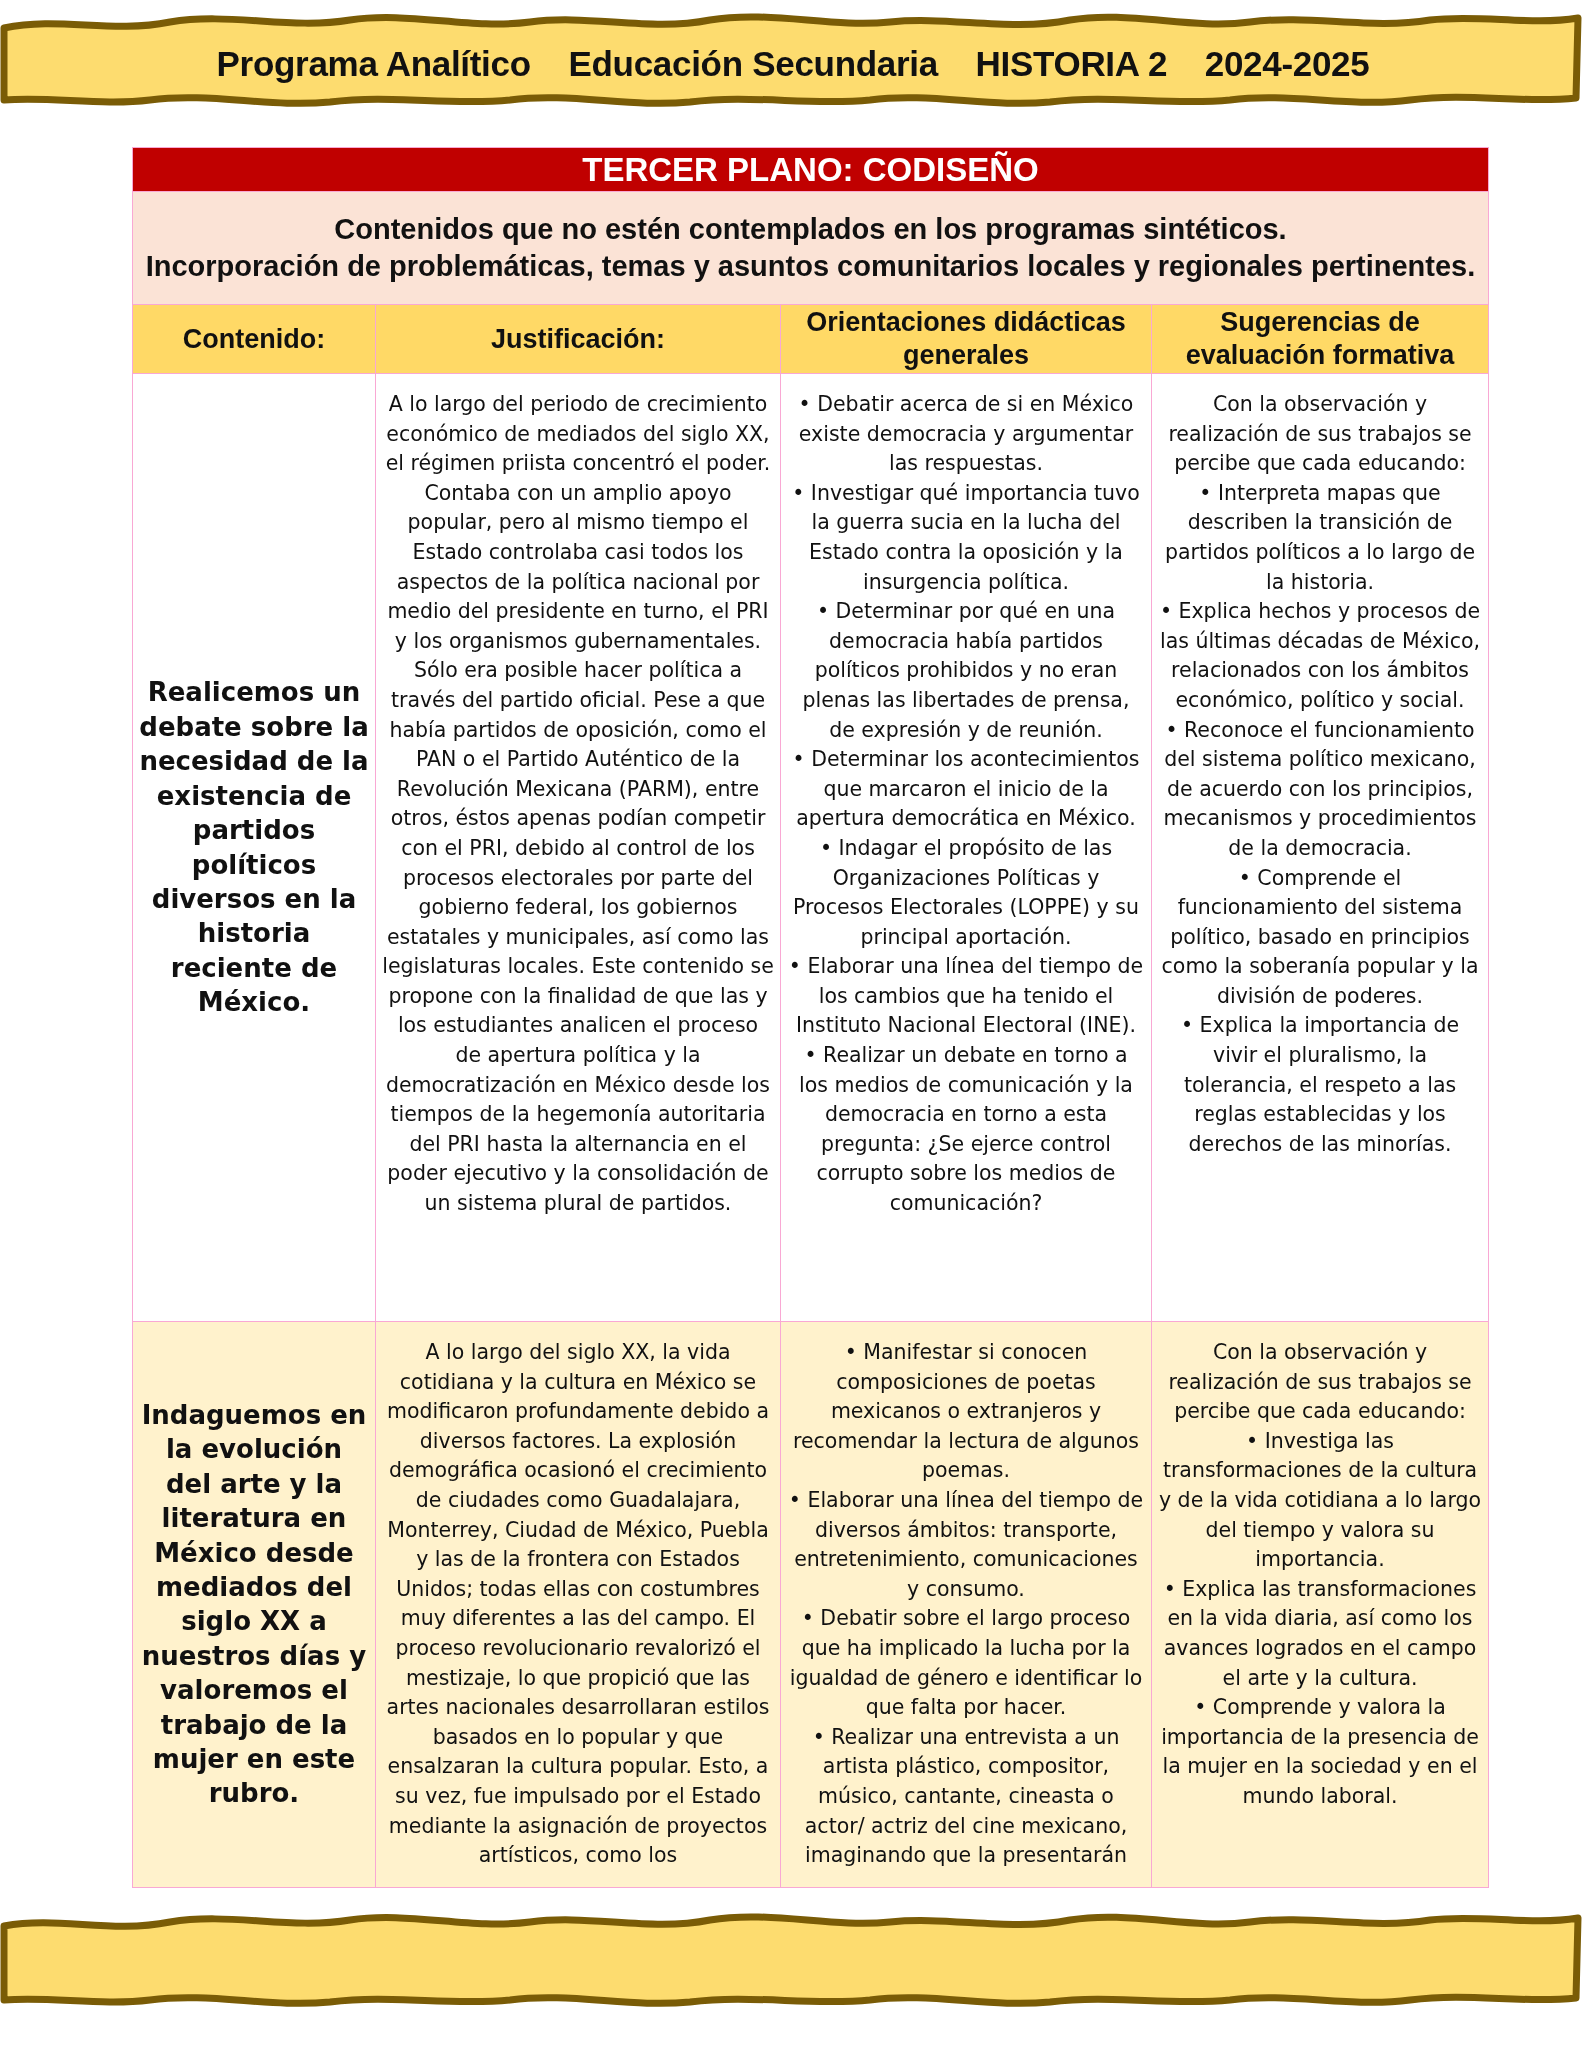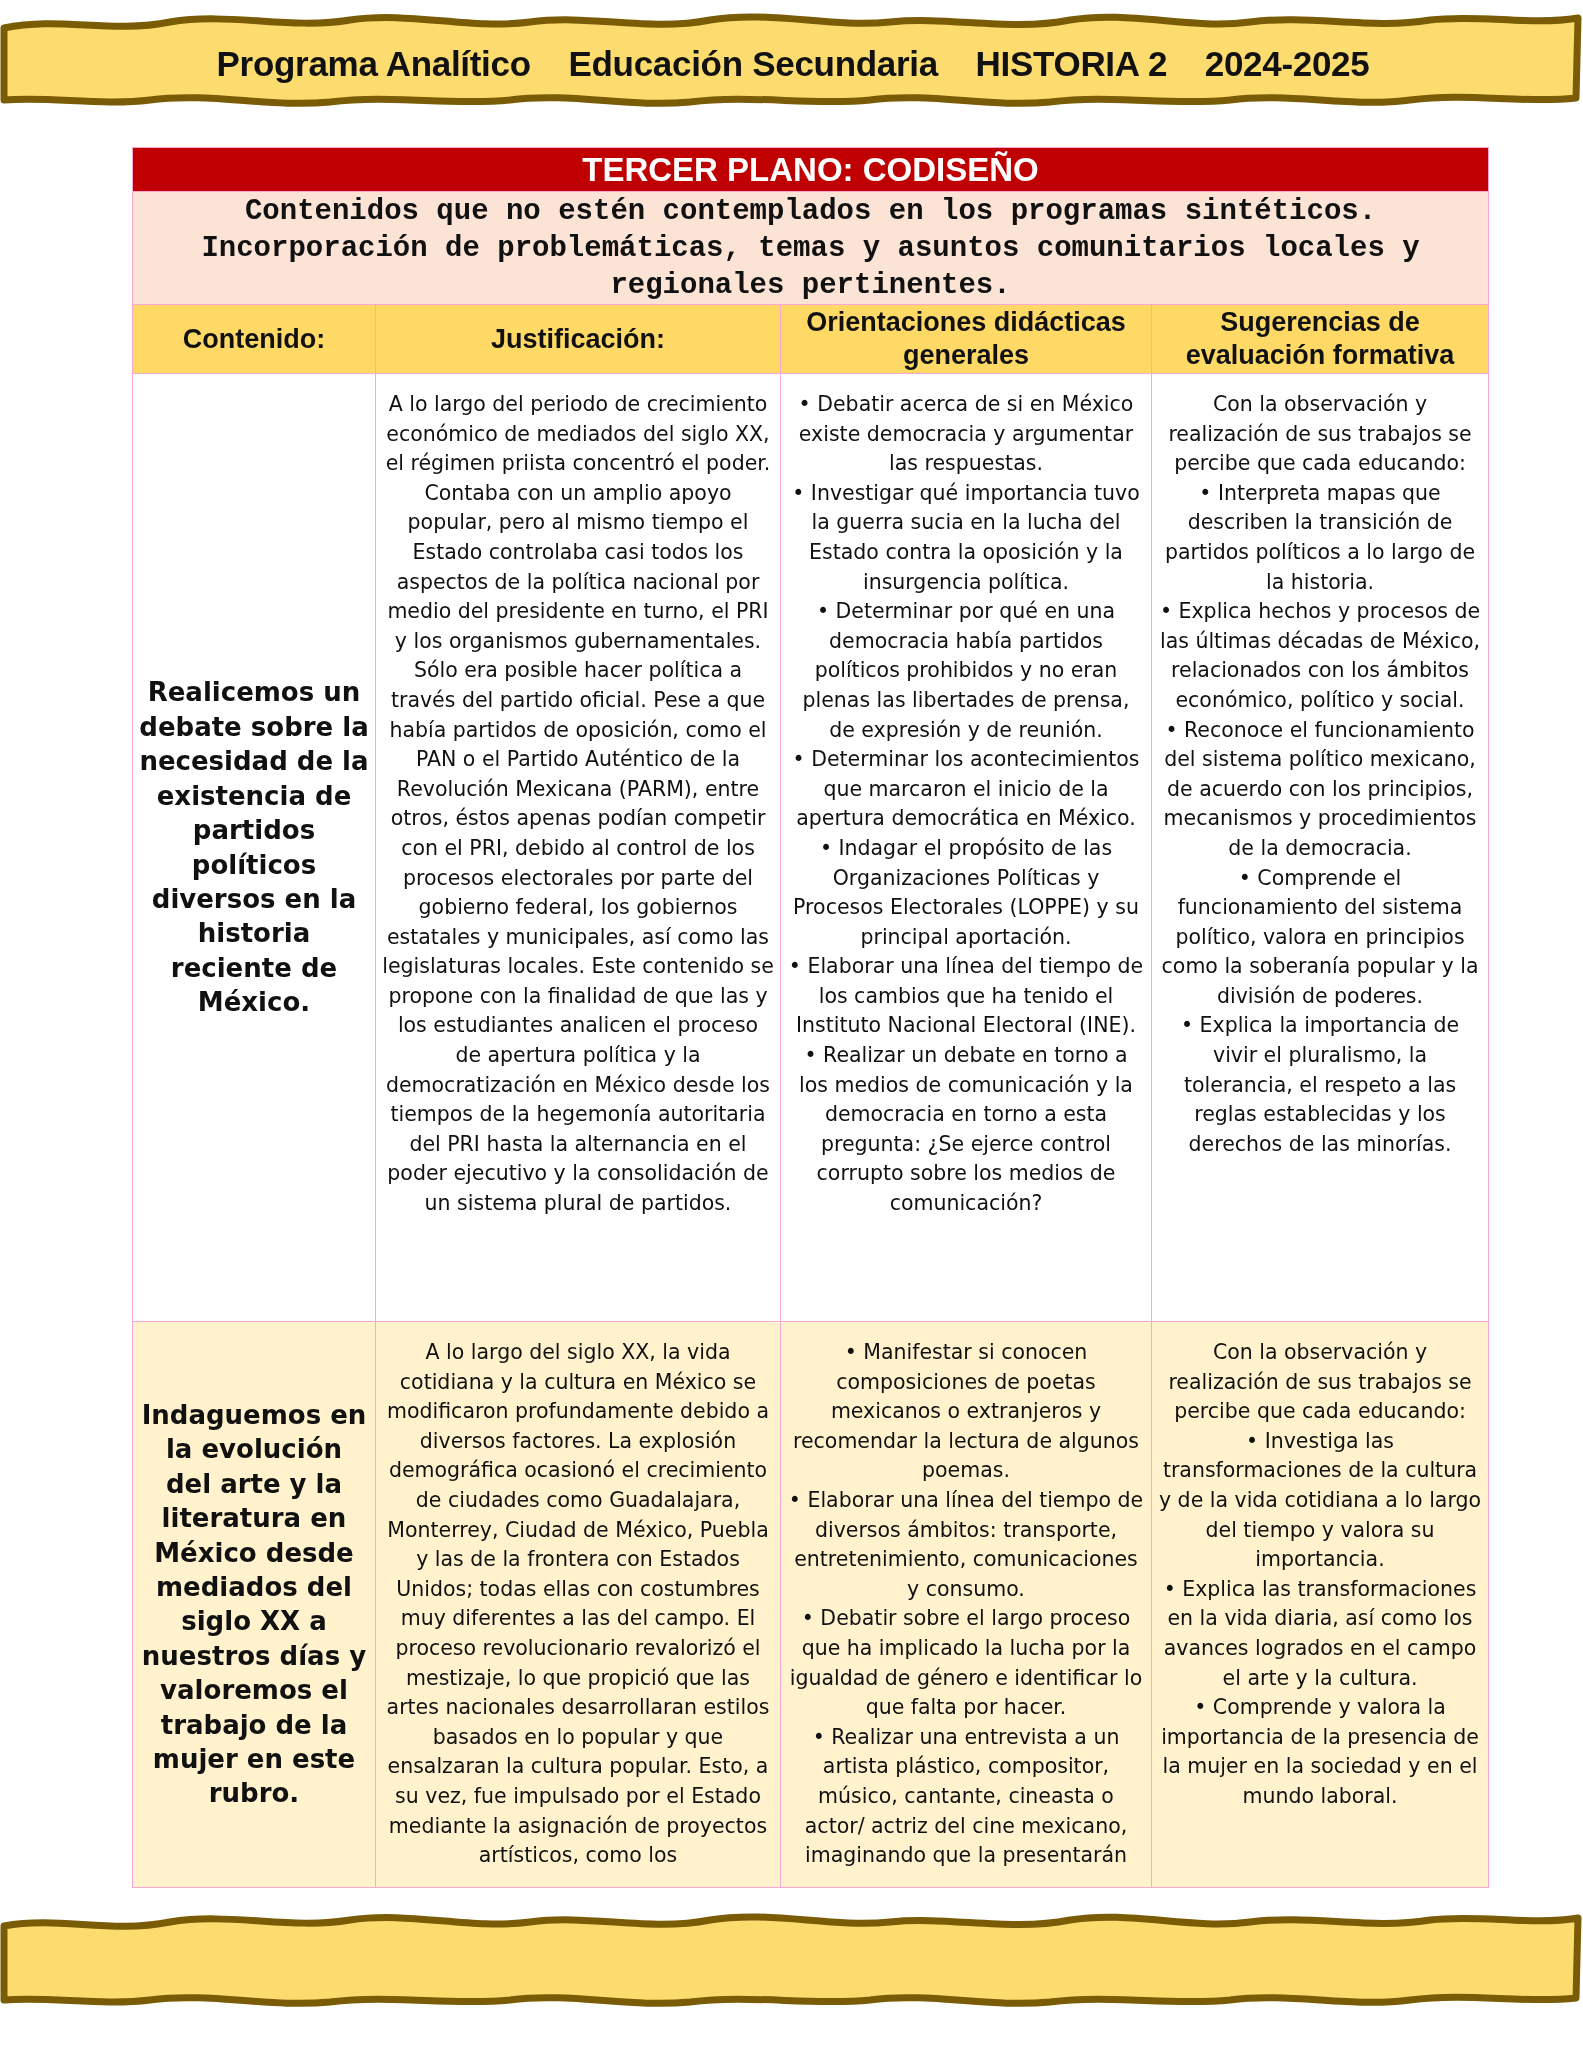--- a/index.html
+++ b/index.html
@@ -24,21 +24,21 @@
     border-collapse: collapse; table-layout: fixed;
   }
   table.main td, table.main th { border: 1px solid #f9a8d4; padding: 0; }
   .title-row td {
     background: #c00000; color: #fff; text-align: center;
     font-family: "Liberation Sans", sans-serif; font-weight: bold;
     font-size: 33px; height: 43px; line-height: 43px;
   }
   .subtitle-row td {
     background: #fbe3d6; text-align: center;
-    font-family: Liberation Mono, monospace; font-weight: bold;
+    font-family: Liberation Sans, sans-serif; font-weight: bold;
     font-size: 29px; line-height: 37px; height: 112px; padding: 0 6px;
   }
   .header-row th {
     background: #ffd966; font-family: "Liberation Sans", sans-serif; font-weight: bold;
     font-size: 27px; line-height: 33px; height: 68px; text-align: center; vertical-align: middle;
   }
   .body-row td { vertical-align: top; text-align: center; font-size: 20.5px; line-height: 29.6px; }
   .body-row td .cell-inner { padding: 16px 6px; }
   .body-row td.topic {
     vertical-align: middle; font-weight: bold; font-size: 26px; line-height: 34.4px; margin-top: 36px;
@@ -99,21 +99,21 @@
         <span class="para">• Elaborar una línea del tiempo de los cambios que ha tenido el Instituto Nacional Electoral (INE).</span>
         <span class="para">• Realizar un debate en torno a los medios de comunicación y la democracia en torno a esta pregunta: ¿Se ejerce control corrupto sobre los medios de comunicación?</span>
       </div>
     </td>
     <td>
       <div class="cell-inner">
         <span class="para">Con la observación y realización de sus trabajos se percibe que cada educando:</span>
         <span class="para">• Interpreta mapas que describen la transición de partidos políticos a lo largo de la historia.</span>
         <span class="para">• Explica hechos y procesos de las últimas décadas de México, relacionados con los ámbitos económico, político y social.</span>
         <span class="para">• Reconoce el funcionamiento del sistema político mexicano, de acuerdo con los principios, mecanismos y procedimientos de la democracia.</span>
-        <span class="para">• Comprende el funcionamiento del sistema político, valora en principios como la soberanía popular y la división de poderes.</span>
+        <span class="para">• Comprende el funcionamiento del sistema político, basado en principios como la soberanía popular y la división de poderes.</span>
         <span class="para">• Explica la importancia de vivir el pluralismo, la tolerancia, el respeto a las reglas establecidas y los derechos de las minorías.</span>
       </div>
     </td>
   </tr>
 
   <tr class="body-row row2">
     <td class="topic">
       <div class="cell-inner">Indaguemos en la evolución del arte y la literatura en México desde mediados del siglo XX a nuestros días y valoremos el trabajo de la mujer en este rubro.</div>
     </td>
     <td>

